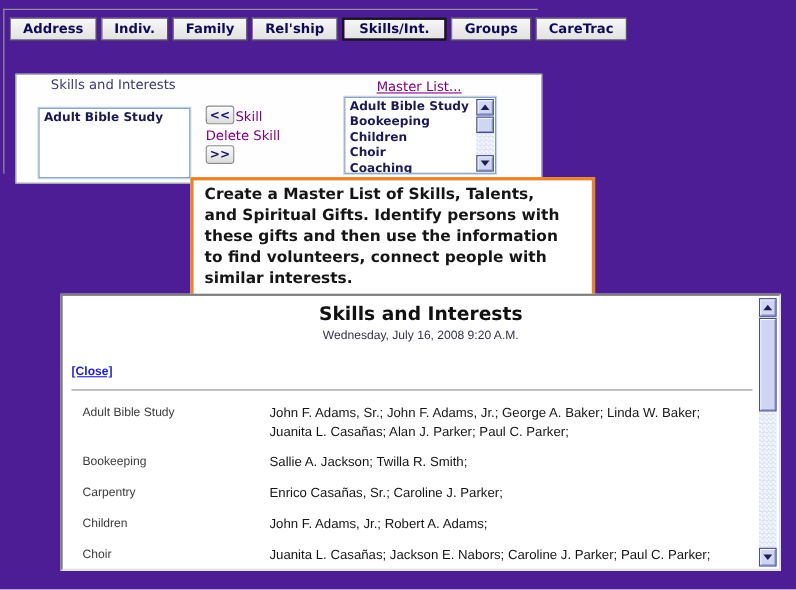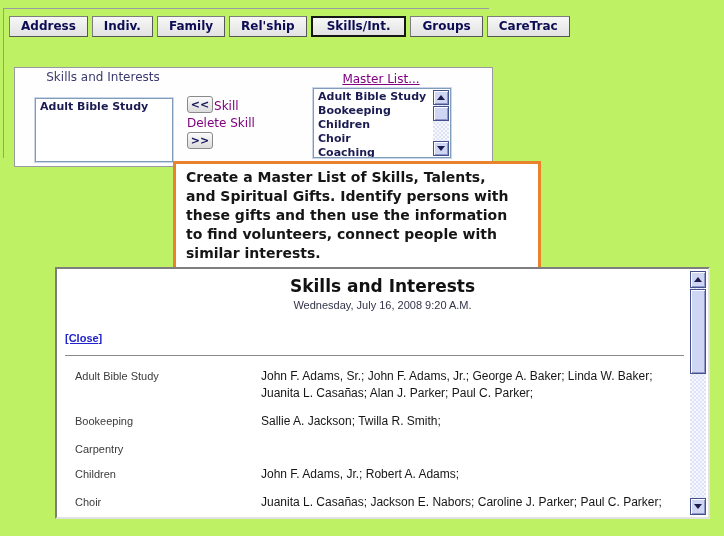--- a/index.html
+++ b/index.html
@@ -1,16 +1,16 @@
 <!DOCTYPE html>
 <html style="--accent-orange: #e8822c; --link-blue: #2222cc; --label-purple: #800080; --navy-text: #0c0c55; --scrollbar-face: #cfd6f4;"><head>
 <meta charset="utf-8">
 <style>
   html,body{margin:0;padding:0;background:#fff;}
-  .screen{position:relative;width:724px;height:536px;background:#bef264;
+  .screen{position:relative;width:724px;height:536px;background:#4c1d95;
           font-family:"DejaVu Sans",sans-serif;overflow:hidden;}
 
   
   .frame{position:absolute;left:3px;top:8px;width:485px;height:149px;
          border-left:1px solid #9a9aa2;border-top:1px solid #9a9aa2;}
   .tab-row{position:absolute;left:5px;white-space:nowrap;}
   .tab-row1{top:6px;}
   .tab-row2{top:28px;}
   .tab-btn{font-family:"DejaVu Sans",sans-serif;font-weight:bold;font-size:12px;
            color:var(--navy-text,#0c0c55);background:linear-gradient(#f7f7f7,#e2e2e2);
@@ -75,21 +75,21 @@
                font-size:11px;color:#33334a;}
   .close-link{display:inline-block;margin:21px 0 0 8px;font-family:"Liberation Sans",sans-serif;
               font-weight:bold;font-size:11px;color:var(--link-blue,#2222cc);
               text-decoration:underline;cursor:pointer;}
   .report hr{border:none;border-top:1px solid #8a8a8a;margin:9px 24px 12px 8px;}
   .report-rows{margin:0 30px 0 18px;}
   .report-row{display:flex;margin-bottom:11px;}
   .skill-label{flex:none;width:170px;font-family:"Liberation Sans",sans-serif;
                font-size:11px;color:#3b3b3b;padding-top:2px;}
   .skill-people{flex:1;font-family:"Liberation Sans",sans-serif;font-size:12px;
-                line-height:17px;color:#161616;margin-left:16px;}
+                line-height:17px;color:#161616;}
 </style>
 </head>
 <body>
 
 <div class="screen">
 
   <div class="frame">
     <div class="tab-row tab-row1">
       
     <button class="tab-btn">Address</button><button class="tab-btn">Indiv.</button><button class="tab-btn">Family</button><button class="tab-btn">Rel'ship</button><button class="tab-btn selected">Skills/Int.</button><button class="tab-btn">Groups</button><button class="tab-btn">CareTrac</button></div>
@@ -147,20 +147,21 @@
           <div class="skill-people">John F. Adams, Sr.; John F. Adams, Jr.; George A. Baker; Linda W. Baker; Juanita L. Casañas; Alan J. Parker; Paul C. Parker;</div>
         </div>
 
         <div class="report-row">
           <div class="skill-label">Bookeeping</div>
           <div class="skill-people">Sallie A. Jackson; Twilla R. Smith;</div>
         </div>
 
         <div class="report-row">
           <div class="skill-label">Carpentry</div>
+          <div class="skill-people">Enrico Casañas, Sr.; Caroline J. Parker;</div>
         </div>
 
         <div class="report-row">
           <div class="skill-label">Children</div>
           <div class="skill-people">John F. Adams, Jr.; Robert A. Adams;</div>
         </div>
 
         <div class="report-row">
           <div class="skill-label">Choir</div>
           <div class="skill-people">Juanita L. Casañas; Jackson E. Nabors; Caroline J. Parker; Paul C. Parker;</div>

